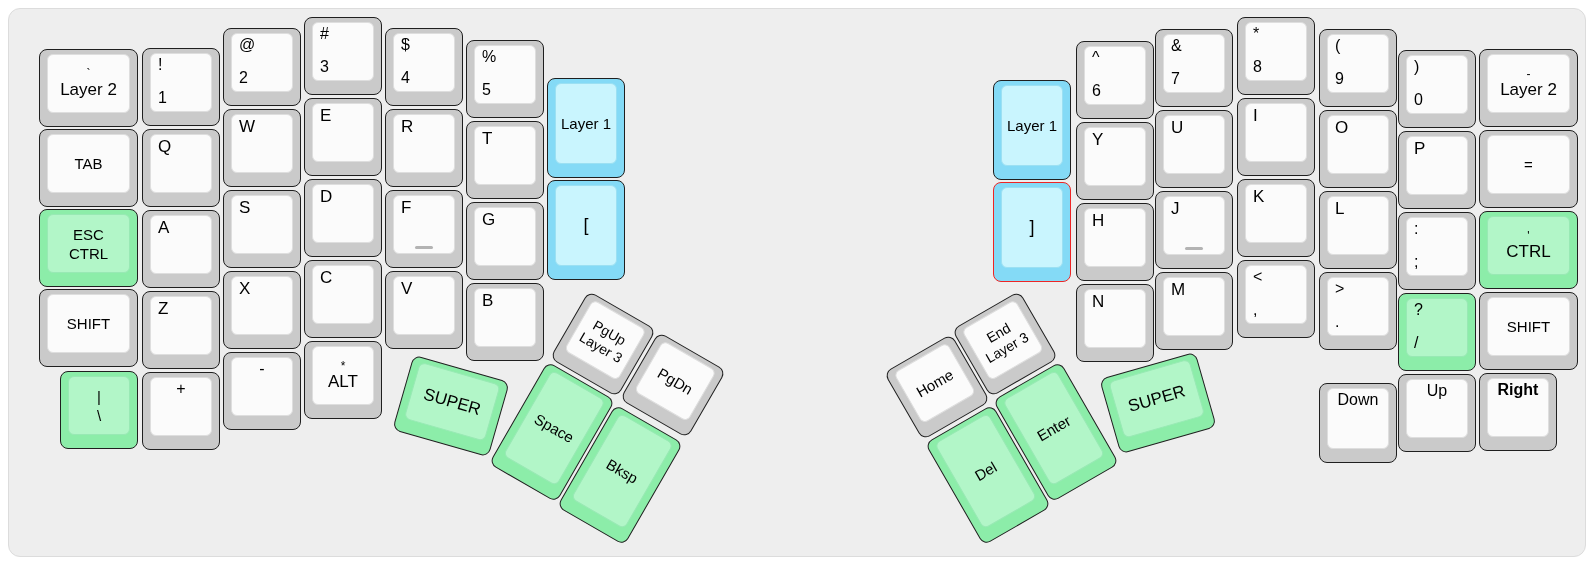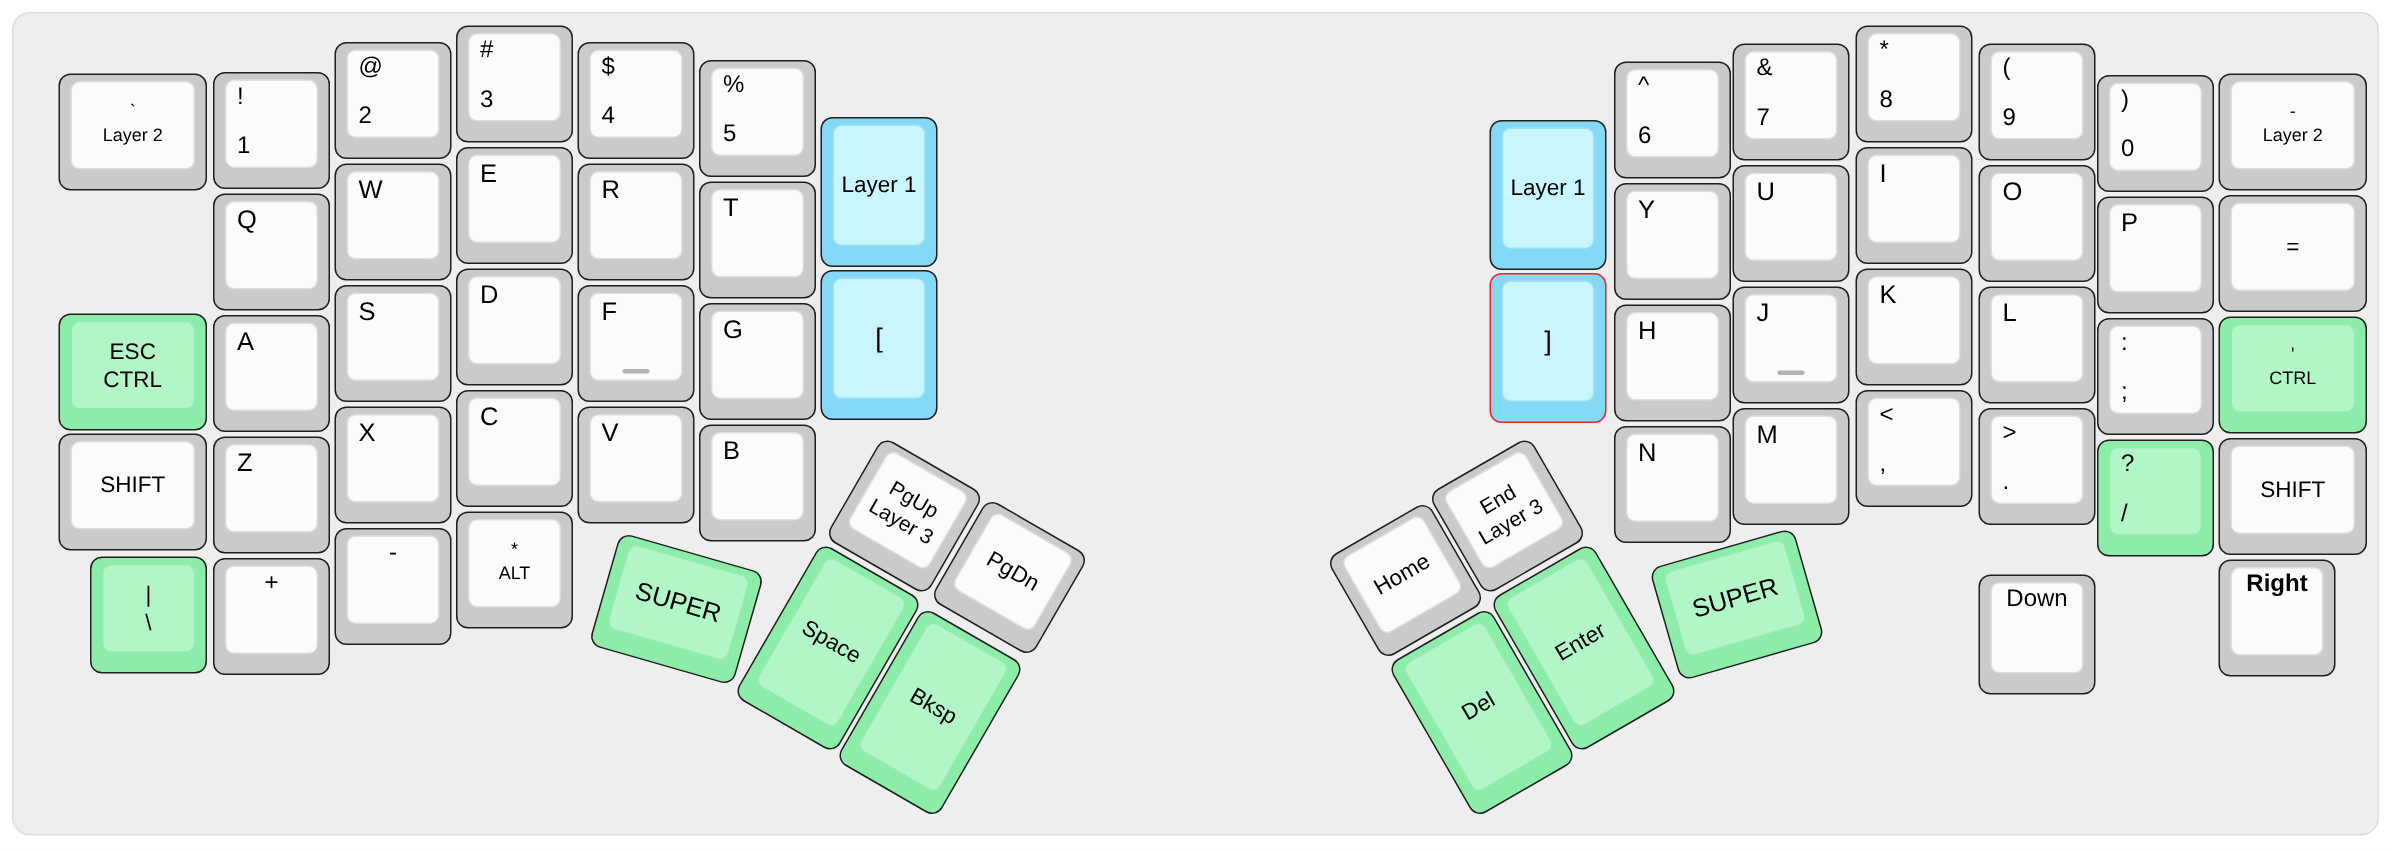--- a/index.html
+++ b/index.html
@@ -51,21 +51,21 @@
   .lay-c .keytop { align-items: center; justify-content: center; font-size: 15px; text-align: center; }
   
   .lay-cg .keytop { align-items: center; justify-content: center; font-size: 18px; }
   
   .lay-c2 .keytop { flex-direction: column; justify-content: center; font-size: 15px; line-height: 19px; text-align: center; }
   
   .lay-c2s .keytop { flex-direction: column; align-items: center; justify-content: center; font-size: 14px; line-height: 17px; text-align: center; }
   
   .lay-cs .keytop { flex-direction: column; align-items: center; justify-content: center; text-align: center; }
   .lay-cs .lbl-0 { font-size: 12px; line-height: 13px; }
-  .lay-cs .lbl-1 { font-size: 12px; line-height: 18px; }
+  .lay-cs .lbl-1 { font-size: 17px; line-height: 18px; }
   
   .lay-tc .keytop { align-items: flex-start; justify-content: center; padding-top: 2px; font-size: 16px; }
 
   
   .key-super .keytop { font-size: 17px; }
 
   .homing-bar {
     position: absolute;
     left: 50%; bottom: 4px;
     width: 18px; height: 3px; margin-left: -9px;
@@ -76,20 +76,25 @@
 <body>
 
 <div id="stage">
   <div id="panel">
       <div class="key color-gray lay-cs" style="left: 30px; top: 40px; width: 99px; height: 78px;">
         <div class="keytop">
           <span class="lbl lbl-0">`</span>
           <span class="lbl lbl-1">Layer 2</span>
         </div>
       </div>
+      <div class="key color-gray lay-c" style="left: 30px; top: 120px; width: 99px; height: 78px;">
+        <div class="keytop">
+          <span class="lbl lbl-0">TAB</span>
+        </div>
+      </div>
       <div class="key color-green lay-c2" style="left: 30px; top: 200px; width: 99px; height: 78px;">
         <div class="keytop">
           <span class="lbl lbl-0">ESC</span>
           <span class="lbl lbl-1">CTRL</span>
         </div>
       </div>
       <div class="key color-gray lay-c" style="left: 30px; top: 280px; width: 99px; height: 78px;">
         <div class="keytop">
           <span class="lbl lbl-0">SHIFT</span>
         </div>
@@ -376,20 +381,25 @@
           <span class="lbl lbl-0">:</span>
           <span class="lbl lbl-1">;</span>
         </div>
       </div>
       <div class="key color-green lay-tl2" style="left: 1389px; top: 284px; width: 78px; height: 78px;">
         <div class="keytop">
           <span class="lbl lbl-0">?</span>
           <span class="lbl lbl-1">/</span>
         </div>
       </div>
+      <div class="key color-gray lay-tc" style="left: 1389px; top: 365px; width: 78px; height: 78px;">
+        <div class="keytop">
+          <span class="lbl lbl-0">Up</span>
+        </div>
+      </div>
       <div class="key color-gray lay-cs" style="left: 1470px; top: 40px; width: 99px; height: 78px;">
         <div class="keytop">
           <span class="lbl lbl-0">-</span>
           <span class="lbl lbl-1">Layer 2</span>
         </div>
       </div>
       <div class="key color-gray lay-c" style="left: 1470px; top: 121px; width: 99px; height: 78px;">
         <div class="keytop">
           <span class="lbl lbl-0">=</span>
         </div>

